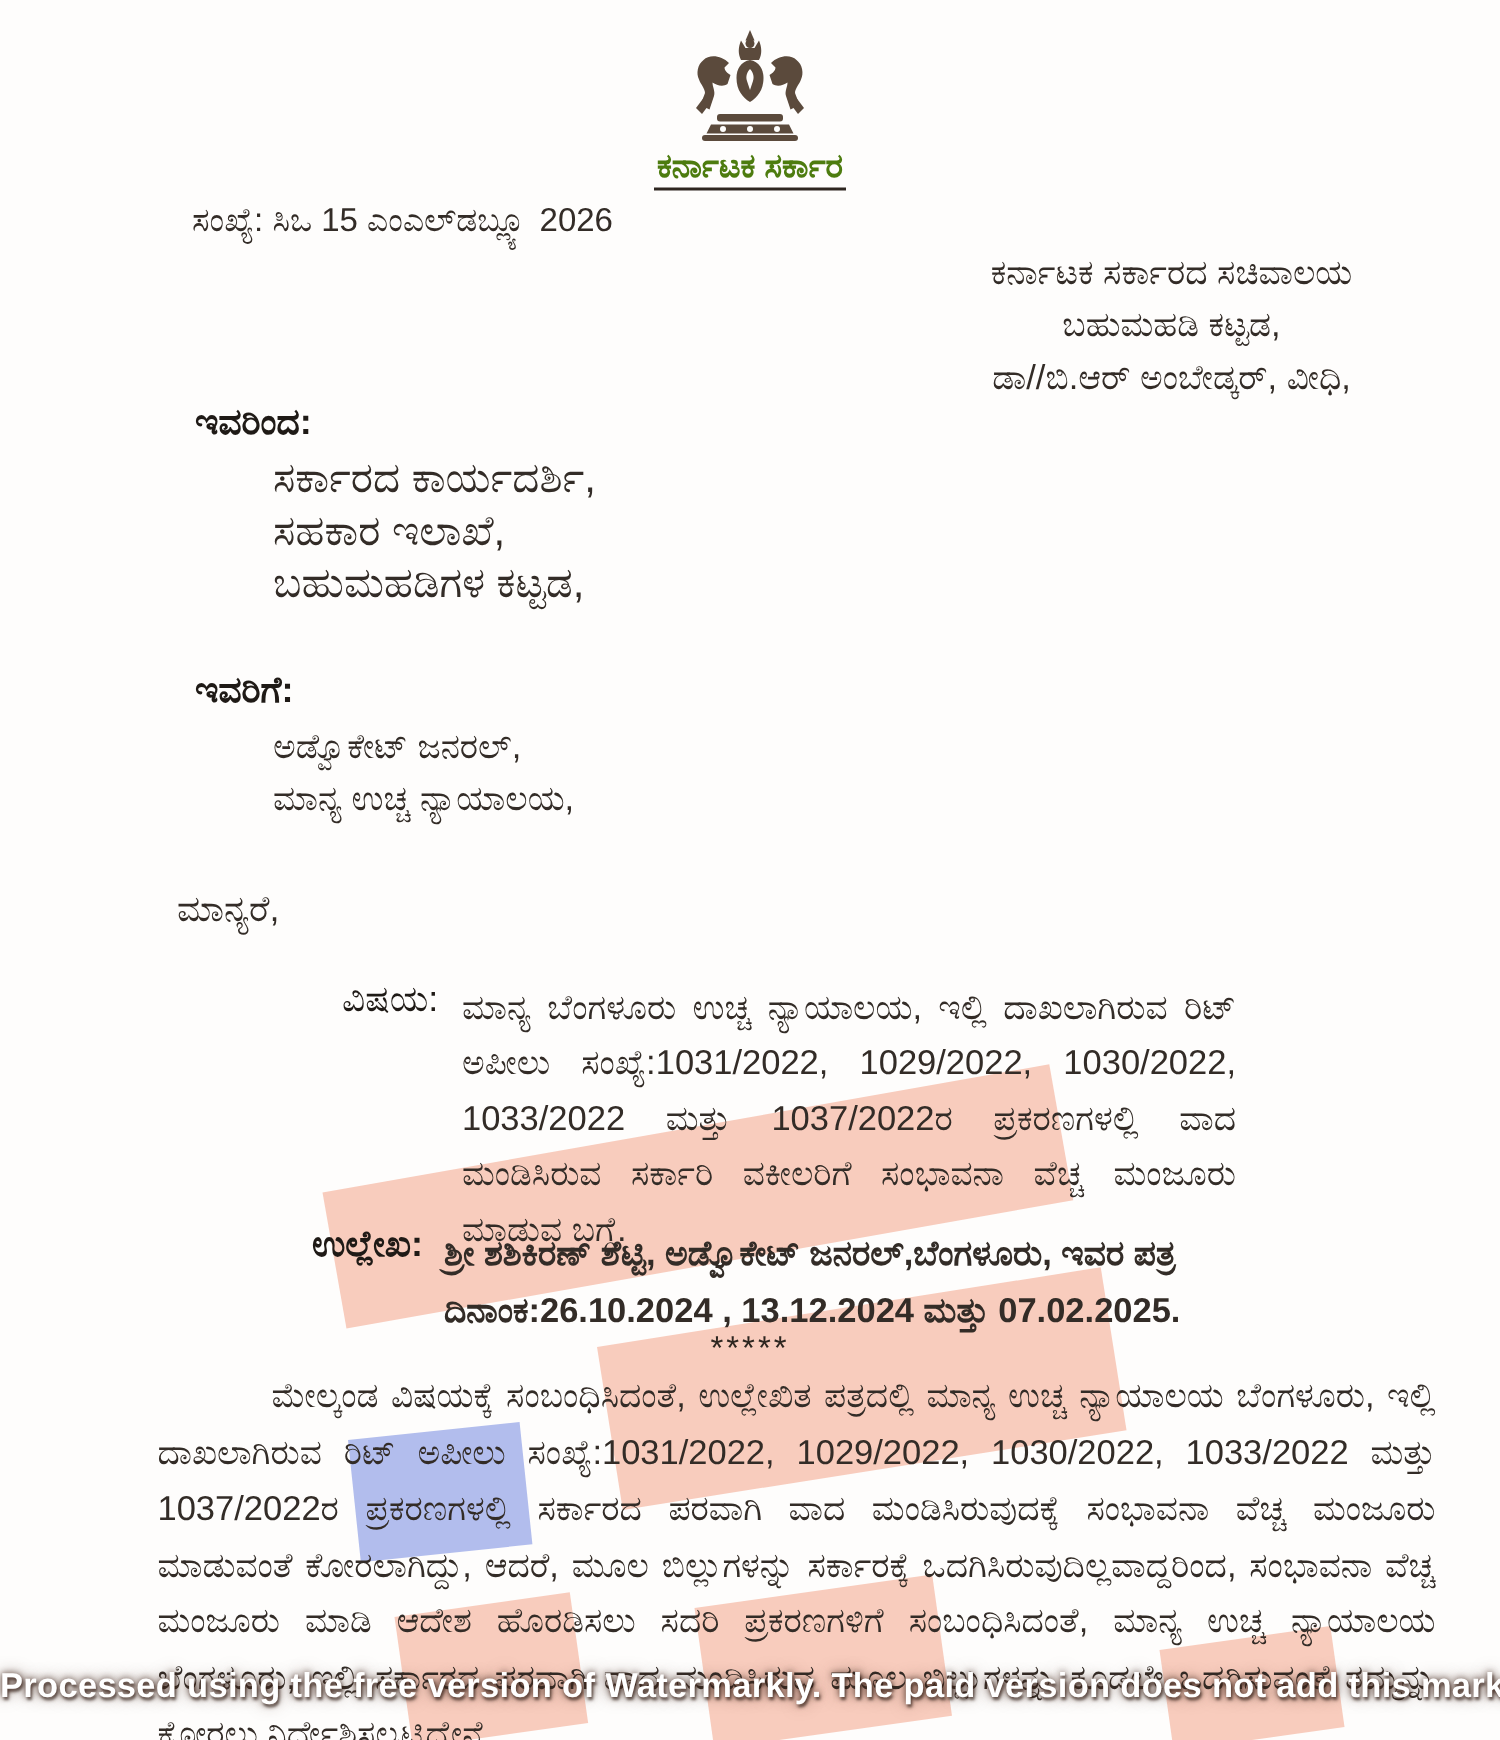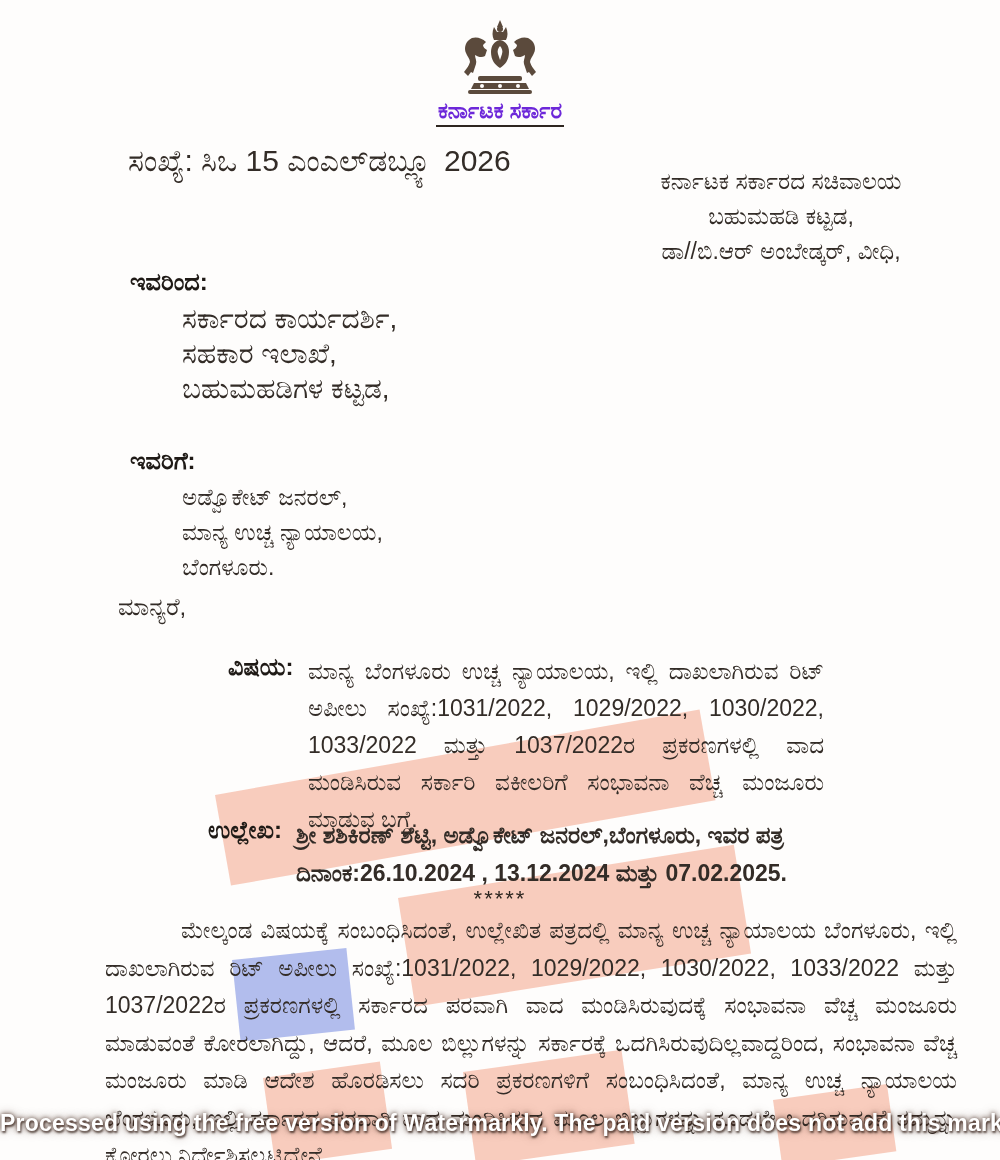--- a/index.html
+++ b/index.html
@@ -23,39 +23,39 @@
     margin:0 auto;
     background:#fefdfc;
     overflow:hidden;
   }
   .abs{position:absolute;}
 
   
   .emblem-wrap{left:0;right:0;top:20px;text-align:center;}
   .org-title{
     left:0;right:0;top:98px;text-align:center;
-    font-size:22px;font-weight:bold;color:#6d28d9;
+    font-size:22px;font-weight:bold;color:#4d7c0f;
   }
   .org-title span{border-bottom:2px solid #2e2620;padding:0 2px 2px 2px;}
-  .refno{left:128px;top:144px;font-size:30px;}
+  .refno{left:128px;top:134px;font-size:22px;}
   .office{
     left:598px;top:148px;width:366px;
     text-align:center;font-size:23px;line-height:35px;margin-top:16px;
   }
 
   
   .blk-label{font-size:24px;font-weight:bold;color:var(--label);margin-left:12px;}
   .from-label{left:118px;top:268px;}
   .from-lines{left:182px;top:301px;font-size:28px;line-height:35px;}
   .to-label{left:118px;top:447px;}
   .to-lines{left:182px;top:480px;font-size:23px;line-height:35px;}
   .salutation{left:118px;top:593px;font-size:24px;}
 
   
-  .subject-label{left:228px;top:653px;font-size:24px;font-weight:bold;color:var(--label);}
+  .subject-label{left:228px;top:653px;font-size:24px;font-weight:normal;color:var(--label);}
   .subject-text{
     left:296px;top:653px;width:516px;
     font-size:23px;line-height:37px;text-align:justify;margin-left:12px;
   }
   .ref-label{left:208px;top:816px;font-size:24px;font-weight:bold;color:var(--label);}
   .ref-text{
     left:296px;top:816px;width:552px;
     font-size:23px;line-height:38px;font-weight:bold;
   }
   .separator{left:0;right:0;top:886px;text-align:center;font-size:22px;letter-spacing:2px;color:#2e2620;}
@@ -146,21 +146,20 @@
   <div class="abs from-lines">
     <div>ಸರ್ಕಾರದ ಕಾರ್ಯದರ್ಶಿ,</div>
     <div>ಸಹಕಾರ ಇಲಾಖೆ,</div>
     <div>ಬಹುಮಹಡಿಗಳ ಕಟ್ಟಡ,</div>
   </div>
 
   <div class="abs blk-label to-label">ಇವರಿಗೆ:</div>
   <div class="abs to-lines">
     <div>ಅಡ್ವೊಕೇಟ್ ಜನರಲ್,</div>
     <div>ಮಾನ್ಯ ಉಚ್ಚ ನ್ಯಾಯಾಲಯ,</div>
-    <div>ಬೆಂಗಳೂರು.</div>
   </div>
 
   <div class="abs salutation">ಮಾನ್ಯರೆ,</div>
 
   <div class="abs subject-label">ವಿಷಯ:</div>
   <div class="abs subject-text">ಮಾನ್ಯ ಬೆಂಗಳೂರು ಉಚ್ಚ ನ್ಯಾಯಾಲಯ, ಇಲ್ಲಿ ದಾಖಲಾಗಿರುವ ರಿಟ್ ಅಪೀಲು ಸಂಖ್ಯೆ:1031/2022, 1029/2022, 1030/2022, 1033/2022 ಮತ್ತು 1037/2022ರ ಪ್ರಕರಣಗಳಲ್ಲಿ ವಾದ ಮಂಡಿಸಿರುವ ಸರ್ಕಾರಿ ವಕೀಲರಿಗೆ ಸಂಭಾವನಾ ವೆಚ್ಚ ಮಂಜೂರು ಮಾಡುವ ಬಗ್ಗೆ.</div>
 
   <div class="abs ref-label">ಉಲ್ಲೇಖ:</div>
   <div class="abs ref-text">ಶ್ರೀ ಶಶಿಕಿರಣ್ ಶೆಟ್ಟಿ, ಅಡ್ವೊಕೇಟ್ ಜನರಲ್,ಬೆಂಗಳೂರು, ಇವರ ಪತ್ರ ದಿನಾಂಕ:26.10.2024 , 13.12.2024 ಮತ್ತು 07.02.2025.</div>
 

